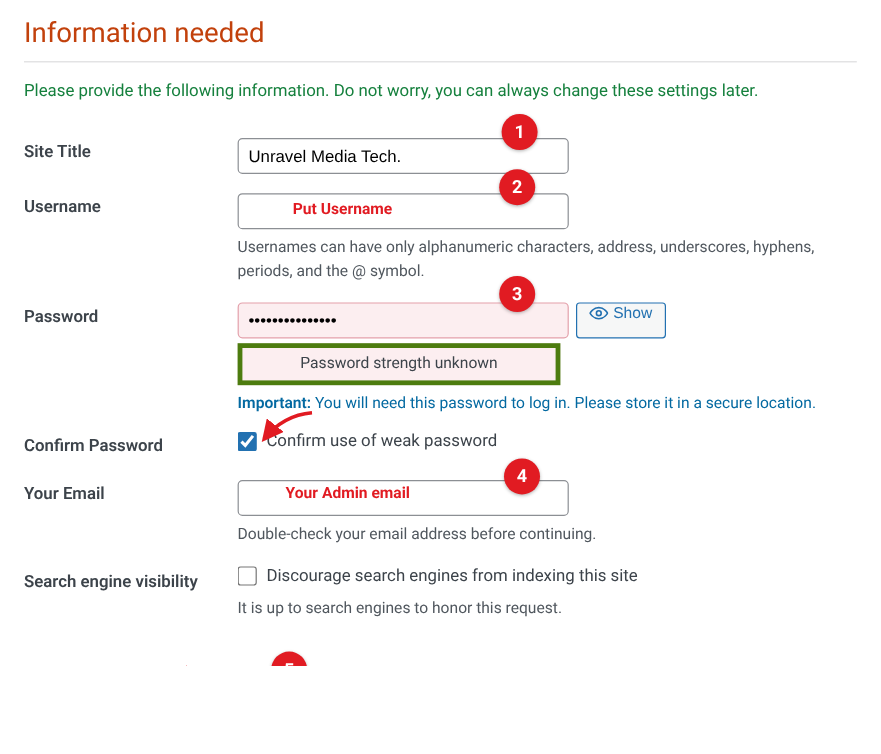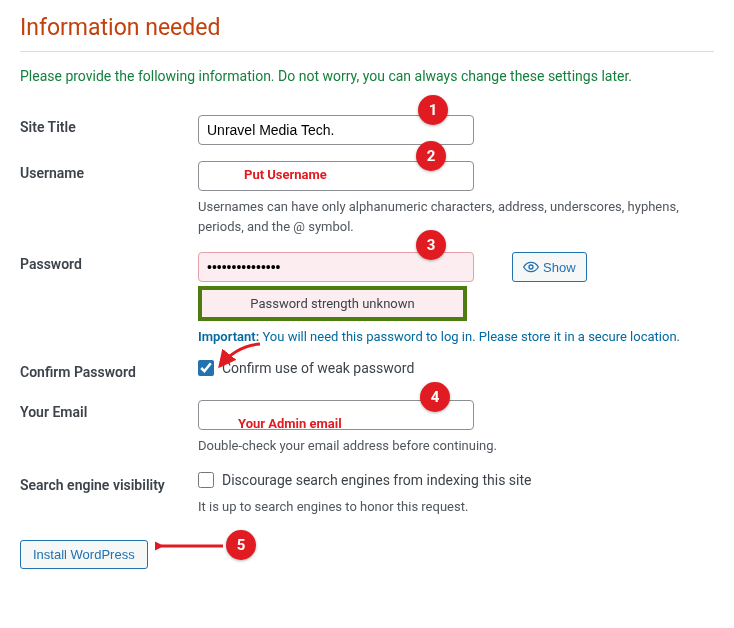--- a/index.html
+++ b/index.html
@@ -46,23 +46,21 @@
   button.show-btn {
     height: 30px;
     padding: 0 10px;
     background: #f6f7f7;
     border: 1px solid #2271b1;
     border-radius: 3px;
     color: #2271b1;
     font-size: 13px;
     cursor: pointer;
     display: inline-flex;
-    align-items: center;
     gap: 4px;
-    margin-left: 32px;
   }
   .eye-icon { width: 16px; height: 16px; }
   .strength-box {
     margin-top: 4px;
     width: 269px;
     padding: 6px 8px;
     background: #fceef0;
     border: 4px solid #4d7c0f;
     color: #3c434a;
     font-size: 13px;
@@ -185,42 +183,41 @@
         </label>
       </div>
     </td>
   </tr>
 
   <tr>
     <th>Your Email</th>
     <td>
       <div class="field-wrap">
         <input type="text" value="" style="">
-        <span class="anno-text" style="top:16px; left:40px;">Your Admin email</span>
+        <span class="anno-text" style="top:4px; left:40px;">Your Admin email</span>
         <div class="anno-badge" style="top:-18px; left:222px;">4</div>
       </div>
       <div class="desc">Double-check your email address before continuing.</div>
     </td>
   </tr>
 
   <tr>
     <th style="line-height:1.3;">Search engine visibility</th>
     <td>
       <label class="cb-label">
         <input type="checkbox" style="">
         <span>Discourage search engines from indexing this site</span>
       </label>
       <div class="desc">It is up to search engines to honor this request.</div>
     </td>
   </tr>
 </tbody>
   </table>
 
 <div class="footer-wrap">
-  <button class="install-btn">Install WordPress</button>
   <svg class="arrow" style="top:12px; left:135px; width:70px; height:20px;" viewBox="0 0 70 20">
     <defs>
         <marker id="ah2" markerWidth="6" markerHeight="6" refX="1" refY="3" orient="auto">
           <path d="M6,0 L0,3 L6,6 z" fill="#e11b22"></path>
         </marker>
       </defs>
     <line x1="68" y1="10" x2="6" y2="10" stroke="#e11b22" stroke-width="3" marker-end="url(#ah2)"></line>
   </svg>
   <div class="anno-badge" style="top:6px; left:206px;">5</div>
 </div>

